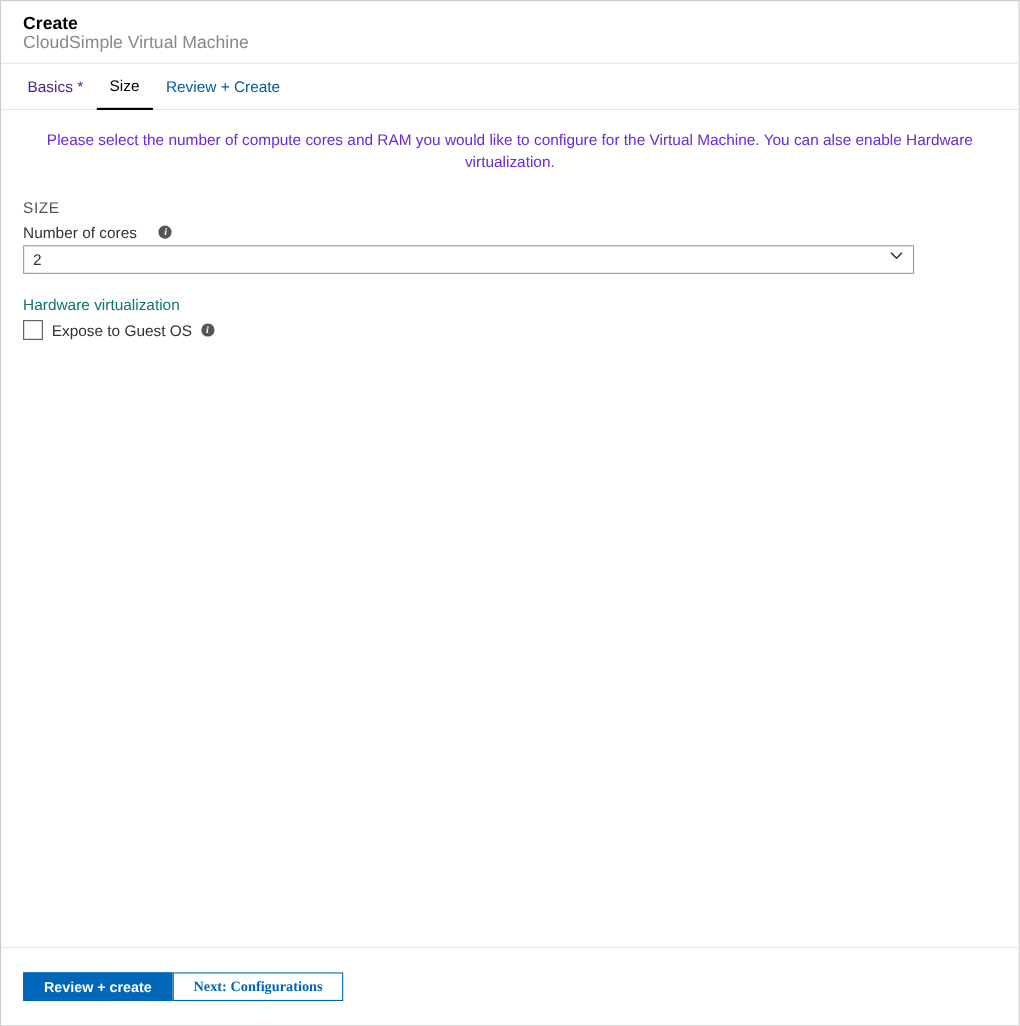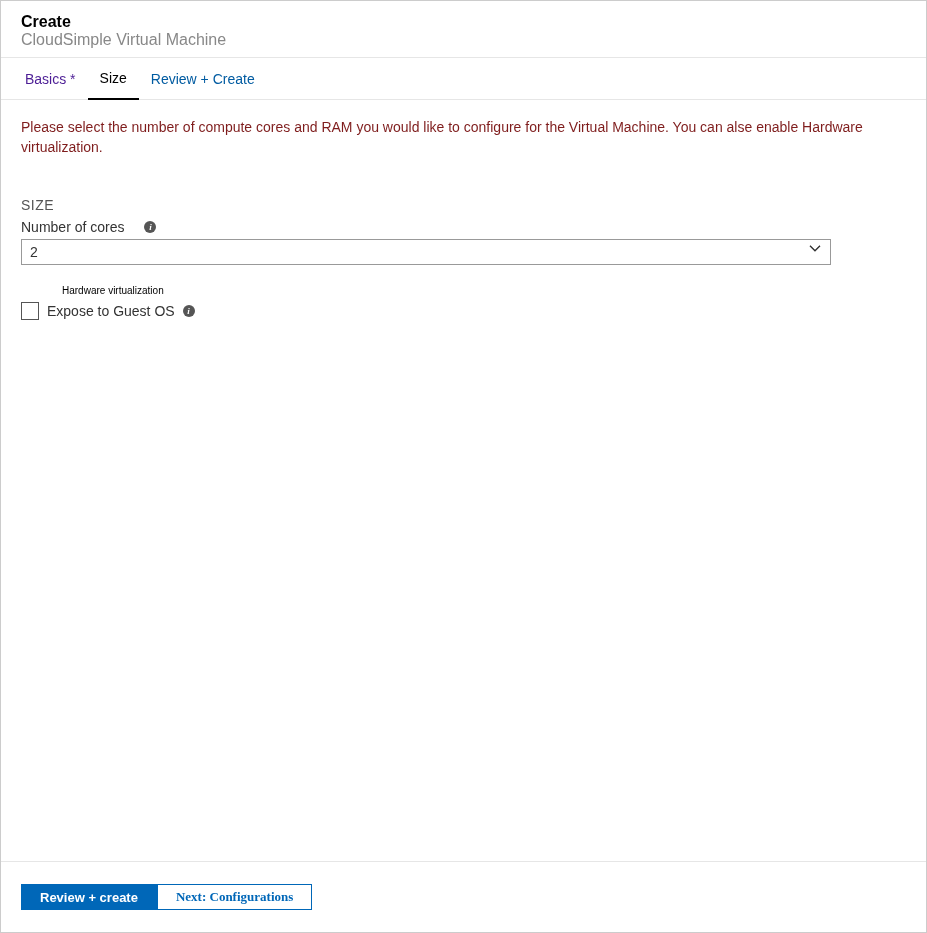--- a/index.html
+++ b/index.html
@@ -6,28 +6,28 @@
     body { width: 927px; height: 933px; background: #fff; }
     .frame { border: 1px solid #ccc; width: 927px; height: 933px; display: flex; flex-direction: column; position: relative; }
     .header { padding: 12px 20px 8px; border-bottom: 1px solid #e6e6e6; }
     .title { font-size: 16px; font-weight: 600; color: #000; }
     .subtitle { font-size: 16px; color: #888; margin-top: 0; }
     .tabs { display: flex; padding: 0 12px; border-bottom: 1px solid #e6e6e6; }
     .tab { padding: 12px 12px; font-size: 14px; cursor: pointer; color: #005ba1; background: transparent; border: none; }
     .tab.visited { color: #4c1d95; }
     .tab.active { color: #000; font-weight: 400; border-bottom: 2px solid #000; margin-bottom: -1px; }
     .content { padding: 18px 20px; flex: 1; overflow: auto; font-size: 14px; color: #333; }
-    .desc { margin-bottom: 40px; line-height: 1.4; color: #7f1d1d; }
+    .desc { margin-bottom: 24px; line-height: 1.4; color: #6d28d9; text-align: center; }
     .section-h { font-size: 14px; color: #555; margin-bottom: 6px; letter-spacing: 0.5px; }
     .label-row { font-size: 14px; color: #333; margin-bottom: 4px; display: flex; align-items: center; gap: 20px; }
     .info-icon { display: inline-flex; width: 12px; height: 12px; border-radius: 50%; background: #555; color: #fff; font-size: 9px; font-weight: bold; align-items: center; justify-content: center; font-style: italic; font-family: Georgia, serif; }
     .select-wrap { position: relative; border: 1px solid #999; width: 810px; height: 26px; display: flex; align-items: center; padding: 0 8px; cursor: pointer; background: #fff; }
     .select-wrap .chev { position: absolute; right: 8px; top: 50%; transform: translateY(-60%); }
     .section-gap { height: 20px; }
-    .field-label { font-size: 10px; color: #000000; margin-bottom: 6px; margin-left: 41px; }
+    .field-label { font-size: 14px; color: #0f766e; margin-bottom: 6px; }
     .checkbox-row { display: flex; align-items: center; gap: 8px; }
     .checkbox { width: 18px; height: 18px; border: 1px solid #555; background: #fff; cursor: pointer; }
     .slider-area { display: flex; align-items: center; gap: 20px; margin-top: 8px; width: 810px; }
     .slider { position: relative; height: 8px; flex: 1; margin-left: 18px; }
     .track-bg { position: absolute; top: 0; left: 0; right: 0; height: 8px; background: #b3b3b3; }
     .track-fill { position: absolute; top: 0; left: 0; height: 8px; background: #0067b8; }
     .thumb { position: absolute; top: 50%; width: 20px; height: 20px; border-radius: 50%; background: #fff; border: 1px solid #888; transform: translate(-50%, -50%); cursor: pointer; }
     .slider-value { width: 60px; height: 24px; border: 1px solid #888; text-align: center; font-size: 13px; display: flex; align-items: center; justify-content: center; }
     .footer { border-top: 1px solid #e6e6e6; padding: 22px 20px; display: flex; gap: 0; }
     .btn-primary { background: #0067b8; color: #fff; border: 1px solid #0067b8; height: 26px; padding: 0 18px; font-size: 13px; font-weight: 600; cursor: pointer; }

